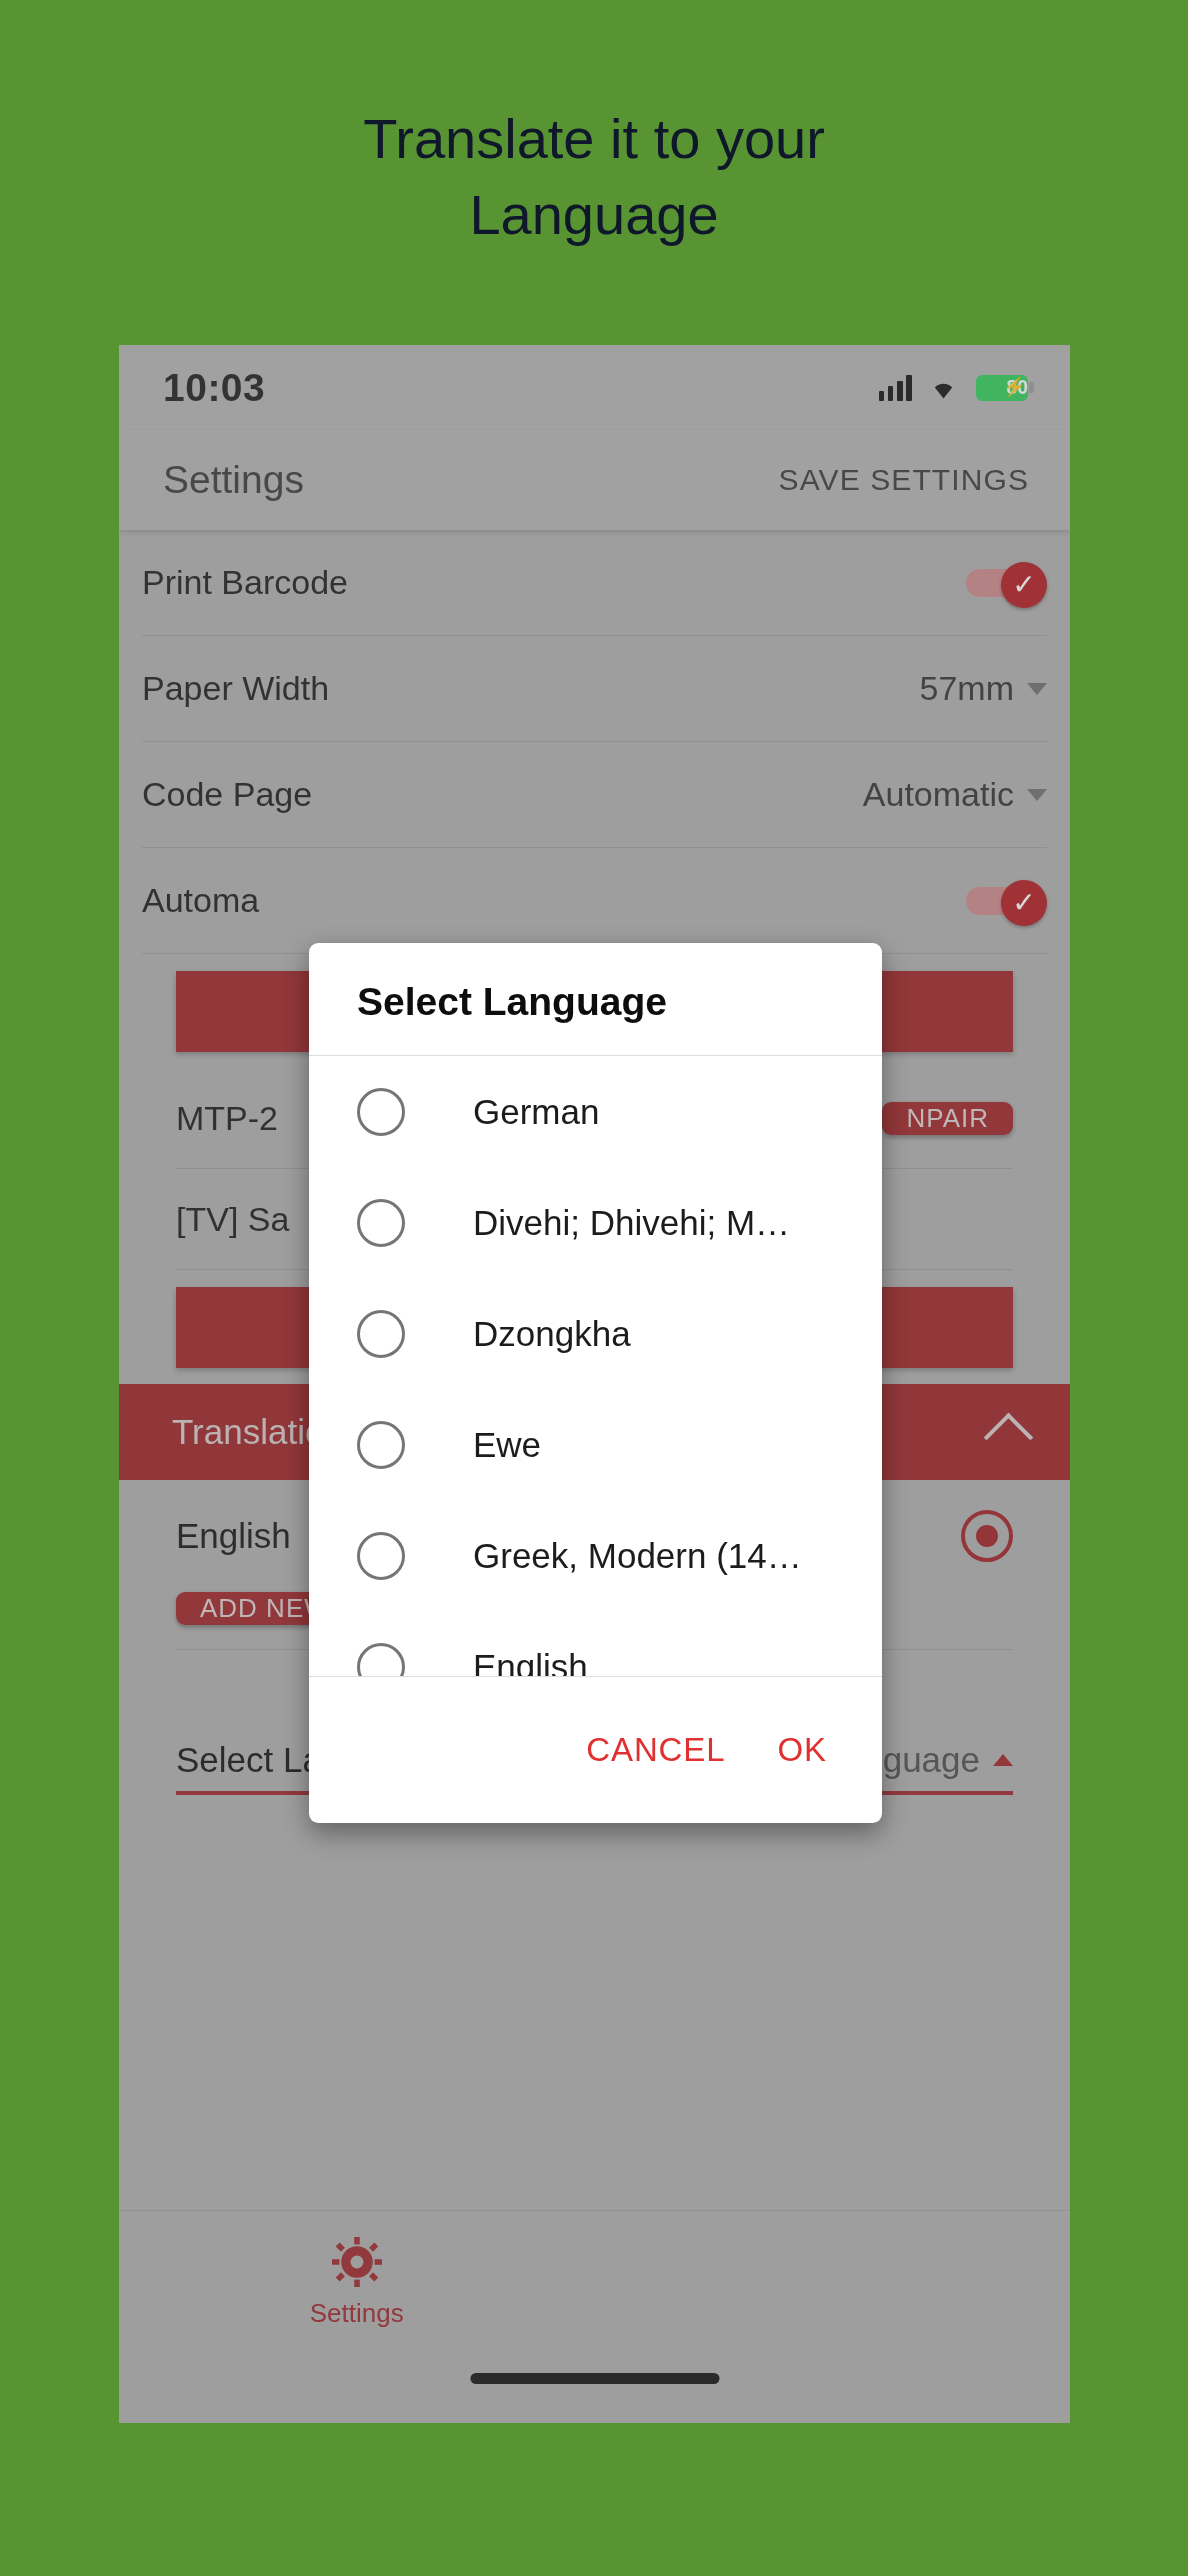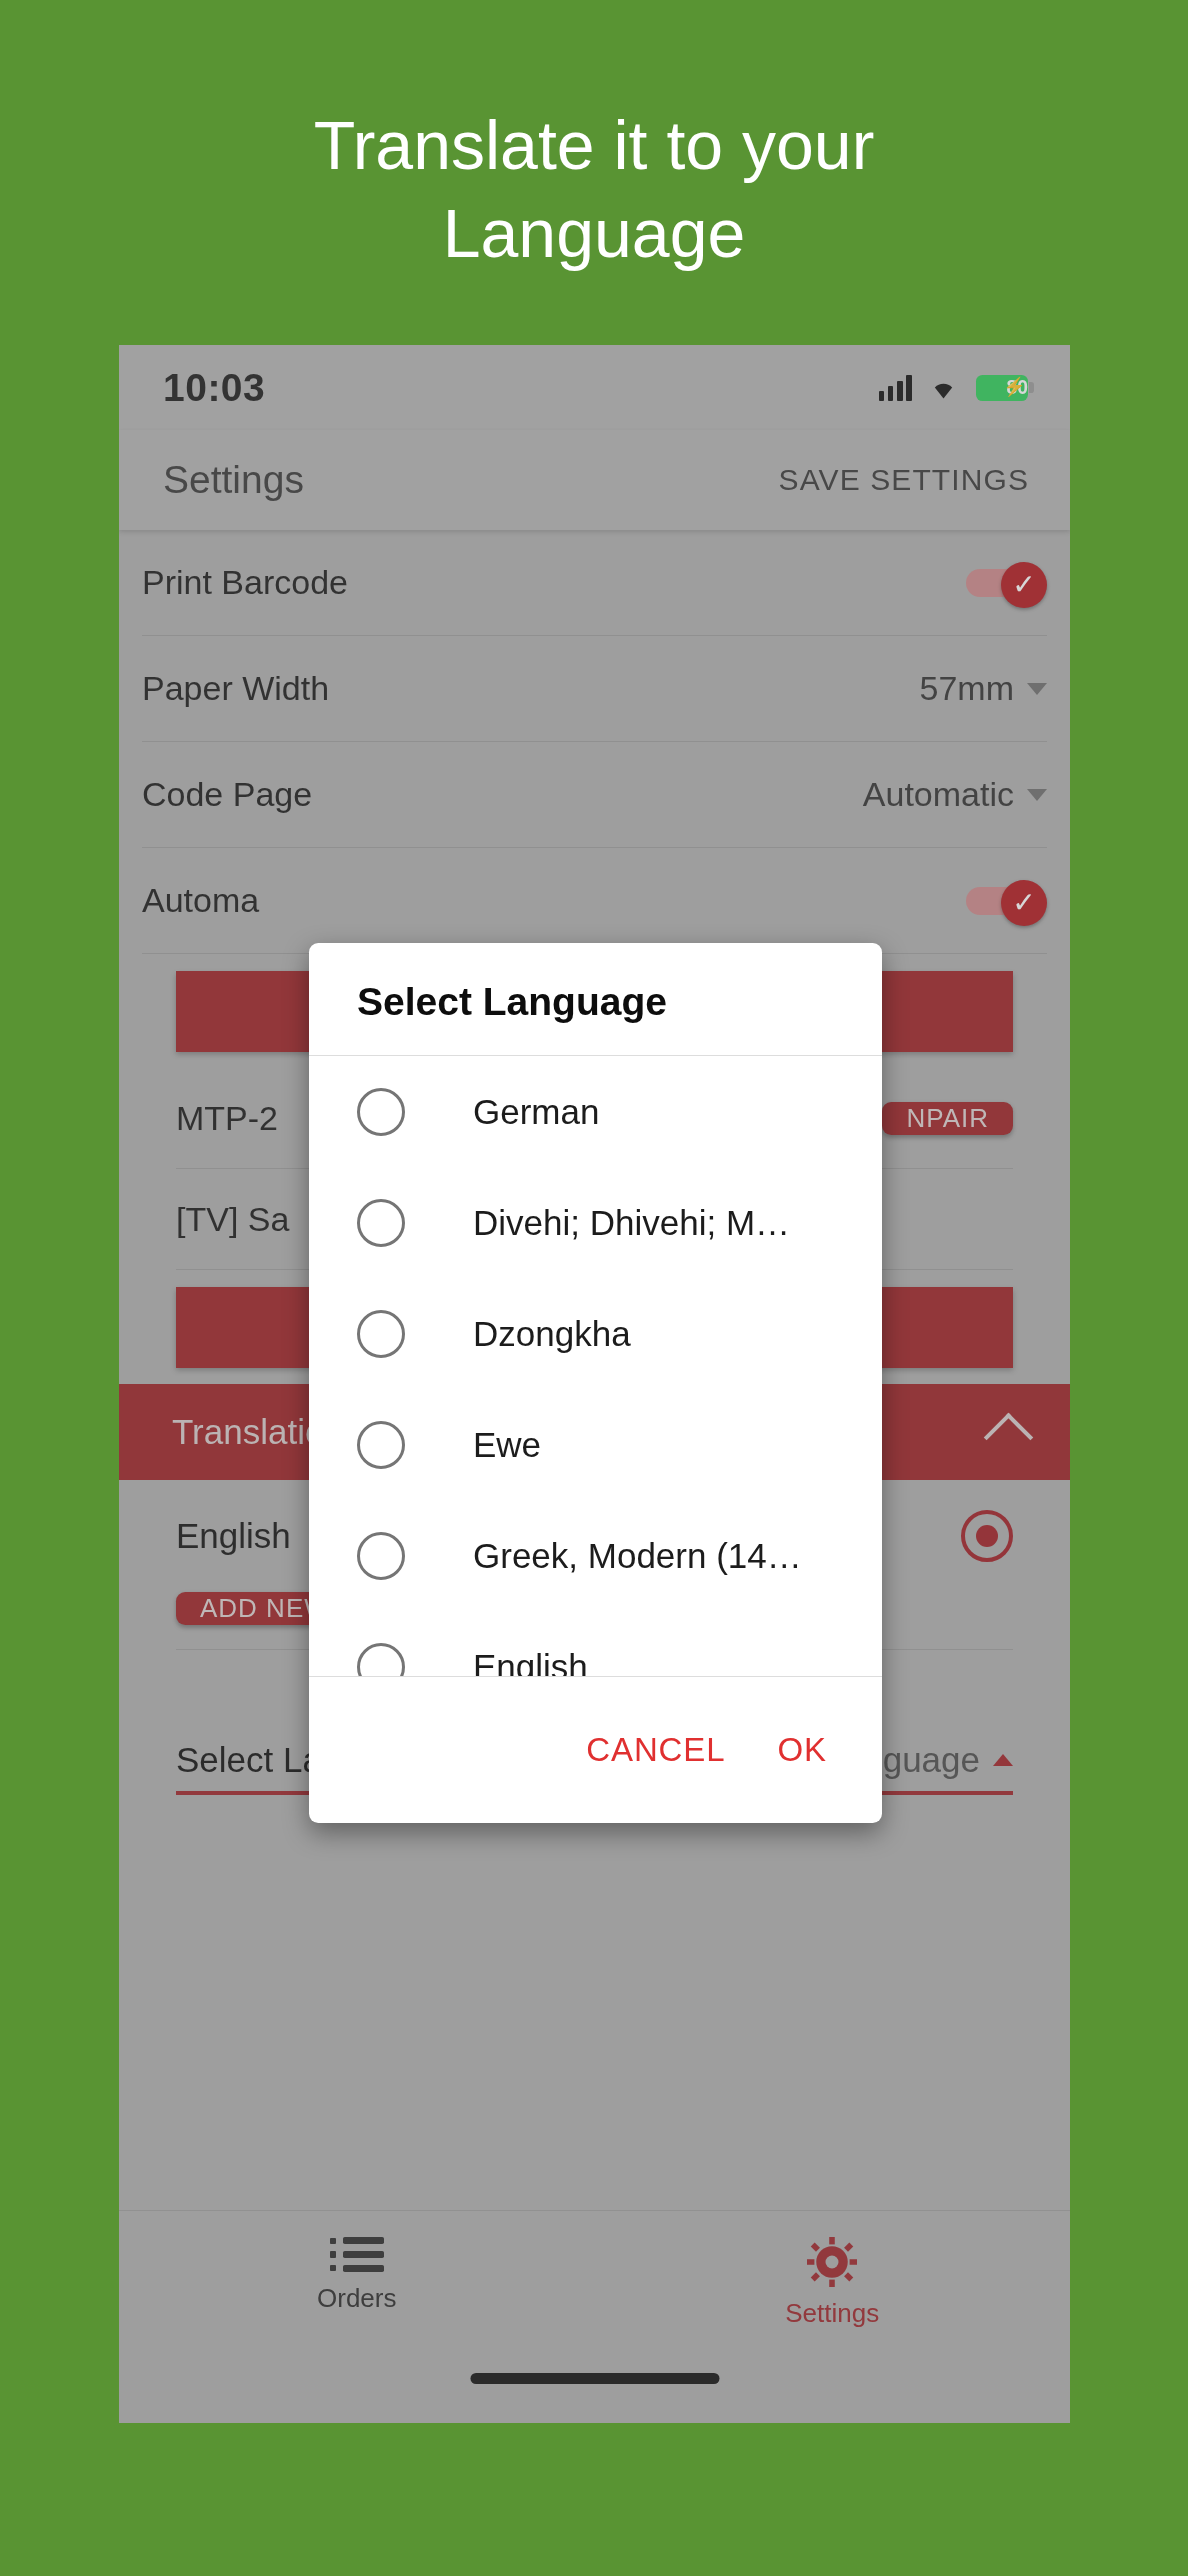--- a/index.html
+++ b/index.html
@@ -7,22 +7,22 @@
     width:1188px;height:2576px;
     background:#599433;
     font-family:"Liberation Sans", sans-serif;
     overflow:hidden;
     position:relative;
   }
   
   .headline{
     position:absolute; left:0; top:111px; width:1188px;
     text-align:center;
-    color:#ffffff;
-    font-size:68px;
+    color:#0f172a;
+    font-size:56px;
     line-height:1.0;
     font-weight:400;
     letter-spacing:0px;
   }
   .headline .l2{display:block;margin-top:20px;}
 
   
   .phone{
     position:absolute;
     left:119px; top:345px;
@@ -324,37 +324,20 @@
         <span class="caret-u"></span>
       </div>
     </div>
     <div class="underline"></div>
   </div>
 
   <div class="scrim"></div>
 
   <div class="bottomnav">
     <div class="navitems">
-      <div class="navitem">
-        <div class="list-icon">
-          <div class="ln">
-              <span class="dot"></span>
-              <span class="bar"></span>
-            </div>
-          <div class="ln">
-              <span class="dot"></span>
-              <span class="bar"></span>
-            </div>
-          <div class="ln">
-              <span class="dot"></span>
-              <span class="bar"></span>
-            </div>
-        </div>
-        <div class="cap">Orders</div>
-      </div>
       <div class="navitem active">
         <div class="gear">
           <svg width="50" height="50" viewBox="0 0 54 54">
             <g fill="#a0242a">
               <circle cx="27" cy="27" r="17"></circle>
               <g>
                 <rect x="24" y="0" width="6" height="8"></rect>
                   <rect x="24" y="46" width="6" height="8"></rect>
                 <rect x="0" y="24" width="8" height="6"></rect>
                   <rect x="46" y="24" width="8" height="6"></rect>

